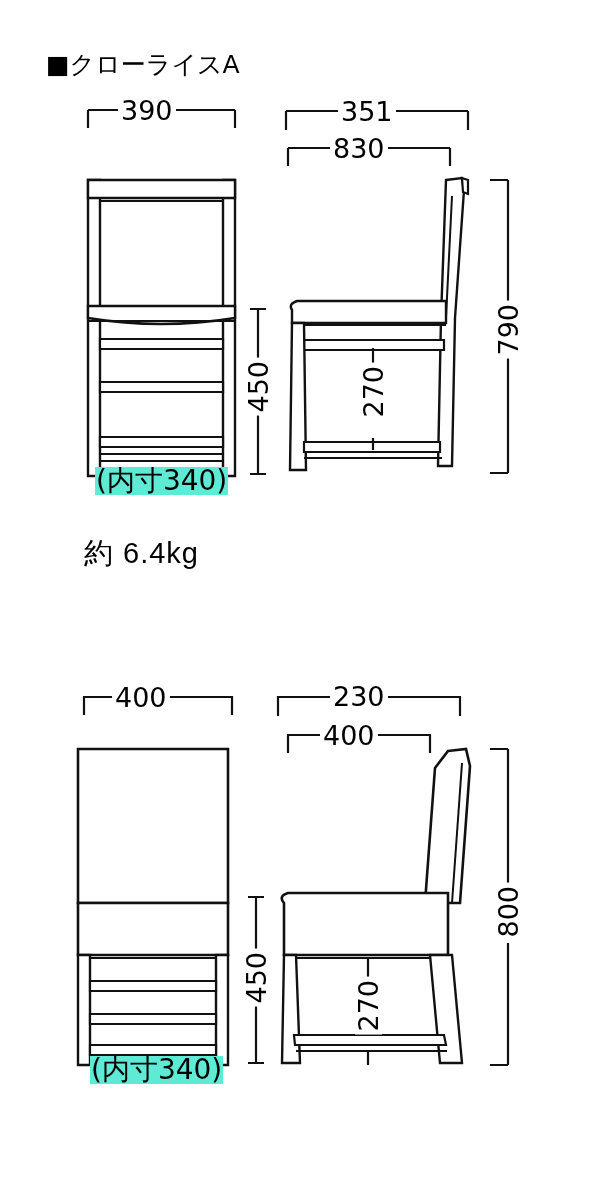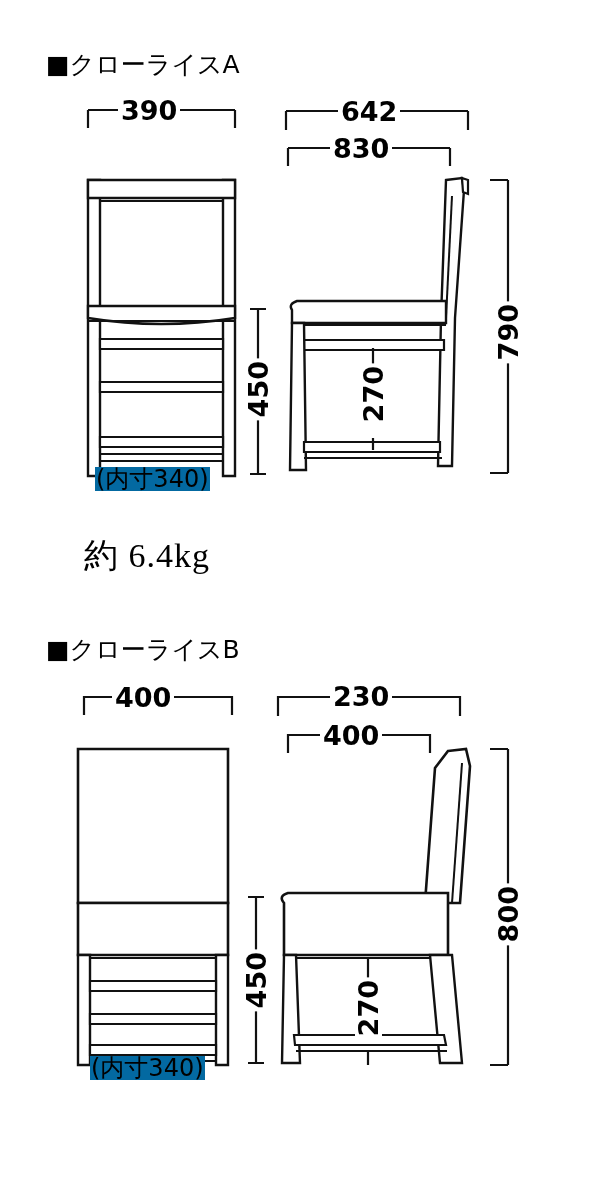--- a/index.html
+++ b/index.html
@@ -37,52 +37,52 @@
     font-size: 25px;
     line-height: 1;
     letter-spacing: 0px;
     white-space: nowrap;
     font-family: "DejaVu Sans", sans-serif;
     font-weight: 400;
   }
   .weight-label {
     position: absolute;
     left: 84px;
-    font-size: 34px;
-    line-height: 1;
-    white-space: nowrap;
-    font-family: Liberation Serif, serif;
+    font-size: 29px;
+    line-height: 1;
+    white-space: nowrap;
+    font-family: Liberation Sans, sans-serif;
     font-weight: 300;
     letter-spacing: 1px;
   }
   #weight-a { top: 521px; }
   #weight-b { top: 515px; }
 
   .dim-text {
     position: absolute;
     font-size: 27px;
     line-height: 1;
     white-space: nowrap;
     font-family: "DejaVu Sans", sans-serif;
-    font-weight: 700;
+    font-weight: 400;
     background: #ffffff;
     padding: 0 3px;
   }
   .dim-text.vertical {
     writing-mode: vertical-rl;
     transform: rotate(180deg);
     padding: 3px 0;
   }
   .inner-label {
     position: absolute;
-    font-size: 24px;
+    font-size: 28px;
     line-height: 1;
     white-space: nowrap;
     font-family: "DejaVu Sans", sans-serif;
-    background: #0369a1;
+    background: #5eead4;
     padding: 0 1px;
   }
   svg { position: absolute; left: 0; top: 0; overflow: visible; }
   .ln { stroke: #111111; fill: none; }
   .dimline { stroke: #111111; stroke-width: 2.2; fill: none; }
   .chair { stroke: #111111; fill: #ffffff; }
 </style>
 </head>
 <body>
 
@@ -154,33 +154,32 @@
       <g>
         <path class="dimline" d="M373,330 L373,355 M373,420 L373,432"></path>
       </g>
 
       <g>
         <path class="dimline" d="M490,162 L508,162 M508,162 L508,290 M508,330 L508,455 M490,455 L508,455"></path>
       </g>
     </svg>
 
     <div class="dim-text" style="left:118px; top:79px;">390</div>
-    <div class="dim-text" style="left:338px; top:80px;">642</div>
+    <div class="dim-text" style="left:338px; top:80px;">351</div>
     <div class="dim-text" style="left:330px; top:117px;">830</div>
     <div class="dim-text vertical" style="left:245px; top:340px;">450</div>
     <div class="dim-text vertical" style="left:360px; top:345px;">270</div>
     <div class="dim-text vertical" style="left:495px; top:283px;">790</div>
     <div class="inner-label" style="left:95px; top:449px;">(内寸340)</div>
 
     <div class="weight-label" id="weight-a">約 6.4kg</div>
   </div>
 
   <div class="spec-section" id="section-b">
 
-    <div class="section-title">■クローライスB</div>
 
     <svg width="600" height="615" viewBox="0 0 600 615">
 
       <g>
         <path class="dimline" d="M84,112 L84,94 L232,94 L232,112"></path>
       </g>
 
       <g>
         <path class="dimline" d="M278,113 L278,94 L460,94 L460,113"></path>
       </g>

